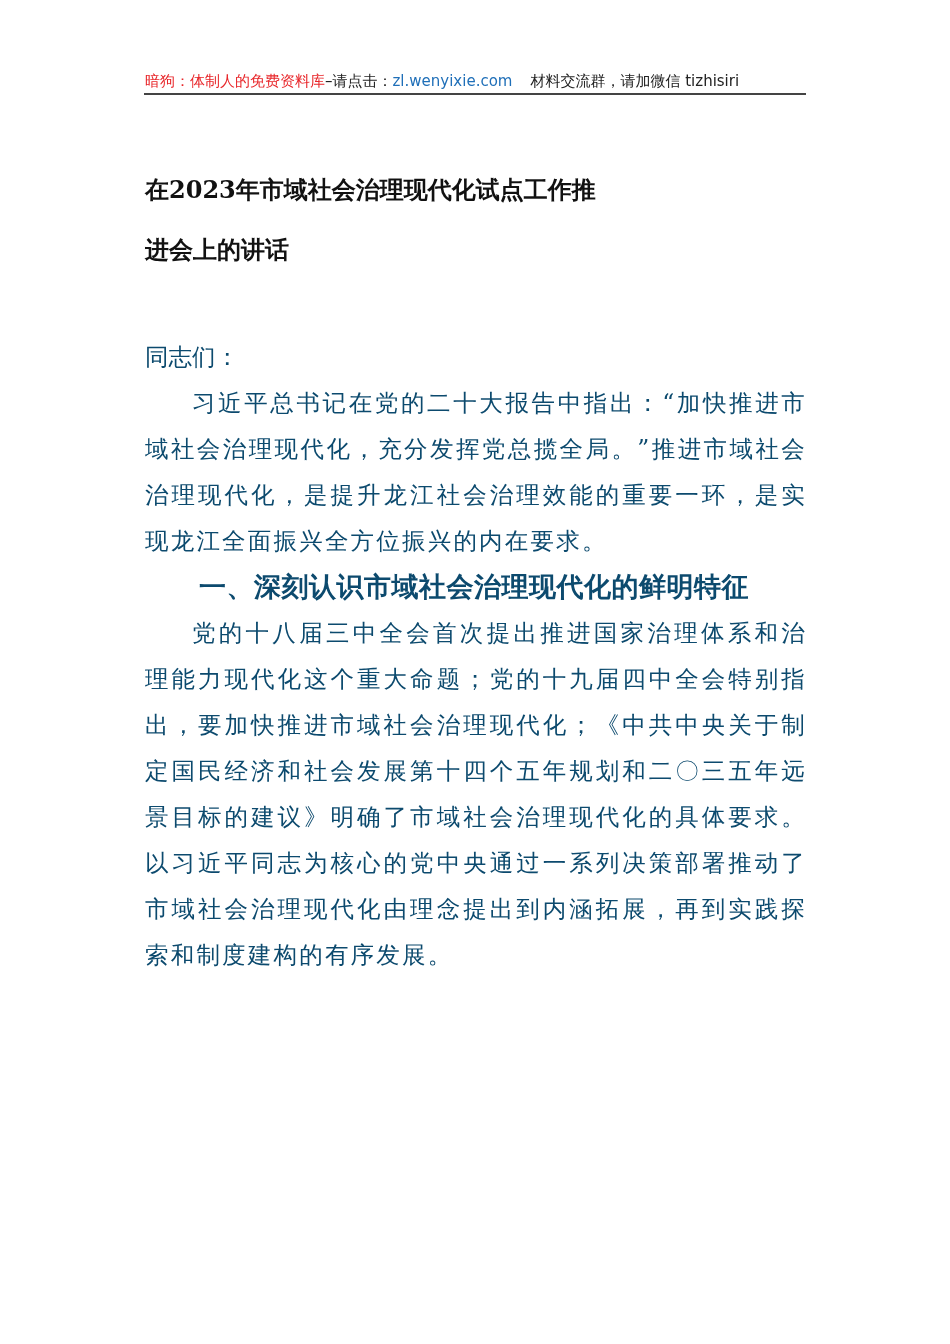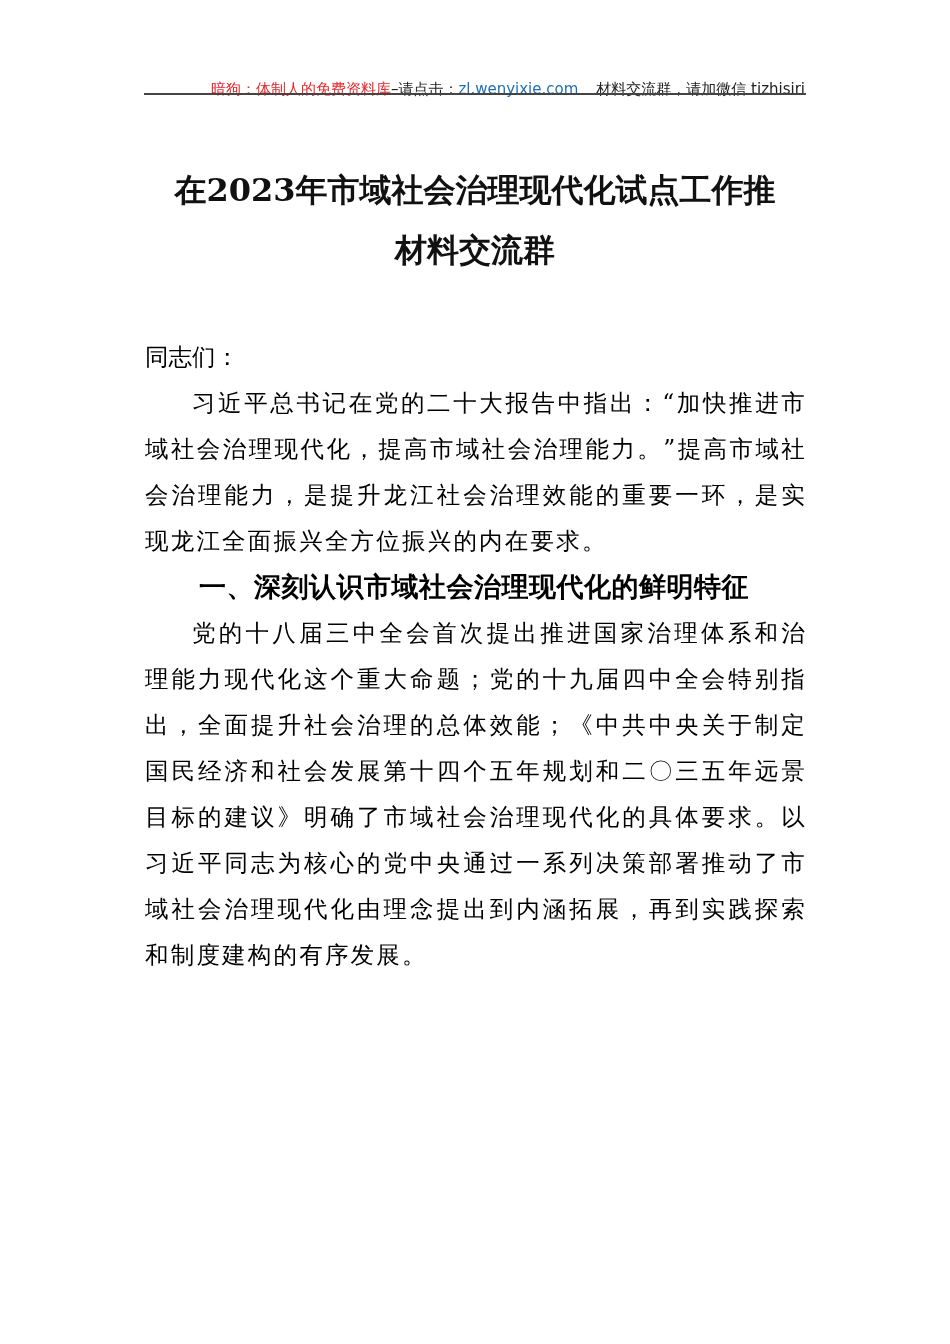--- a/index.html
+++ b/index.html
@@ -1,36 +1,36 @@
 <!DOCTYPE html>
 <html><head>
 <meta charset="utf-8">
 <style>
   html, body { margin:0; padding:0; background:#ffffff; }
   body { width:950px; height:1344px; position:relative; overflow:hidden; }
   .header {
-    position:absolute; left:145px; top:78px; width:660px; height:24px;
+    position:absolute; left:145px; top:70px; width:660px; height:24px;
     font-family:"DejaVu Sans", sans-serif; font-size:15px; line-height:22px;
-    white-space:nowrap; text-align:right;
+    white-space:nowrap; text-align:left;
   }
   .header .red { color:#e8262a; }
   .header .dark { color:#222222; }
   .header .link { color:#1f6fb8; }
   .header .gap { display:inline-block; width:18px; }
   .header-rule {
     position:absolute; left:144px; top:93px; width:662px; height:2px; background:#444444;
   }
   .title {
     position:absolute; left:145px; top:160px; width:660px;
-    font-family:"DejaVu Serif", serif; font-weight:bold; font-size:32px;
-    line-height:60px; text-align:center; color:#111111;
+    font-family:"DejaVu Serif", serif; font-weight:bold; font-size:24px;
+    line-height:60px; color:#111111;
   }
   .content {
     position:absolute; left:145px; top:334px; width:662px;
-    font-family:"DejaVu Serif", serif; font-size:23.5px; color:#000000;
+    font-family:"DejaVu Serif", serif; font-size:23.5px; color:#0c4a6e;
   }
   .p {
     margin:0; line-height:46px; text-align:justify; text-justify:inter-character;
     letter-spacing:2.2px;
   }
   .indent { text-indent:2em; }
   .heading {
     margin:0; line-height:46px; font-family:"DejaVu Sans", sans-serif;
     font-weight:bold; font-size:27px; text-indent:2em; letter-spacing:0.5px;
   }
@@ -40,22 +40,22 @@
 </head>
 <body>
 
 <div class="header">
   <span class="red">暗狗：体制人的免费资料库</span><span class="dark">–请点击：</span><span class="link">zl.wenyixie.com</span><span class="gap"></span><span class="dark">材料交流群，请加微信 tizhisiri</span>
 </div>
 <div class="header-rule"></div>
 
 <div class="title">
   <div>在2023年市域社会治理现代化试点工作推</div>
-  <div>材料交流群</div>
+  <div>进会上的讲话</div>
 </div>
 
 <div class="content">
   <p class="salutation">同志们：</p>
-  <p class="p indent">习近平总书记在党的二十大报告中指出：“加快推进市域社会治理现代化，提高市域社会治理能力。”提高市域社会治理能力，是提升龙江社会治理效能的重要一环，是实现龙江全面振兴全方位振兴的内在要求。</p>
+  <p class="p indent">习近平总书记在党的二十大报告中指出：“加快推进市域社会治理现代化，充分发挥党总揽全局。”推进市域社会治理现代化，是提升龙江社会治理效能的重要一环，是实现龙江全面振兴全方位振兴的内在要求。</p>
   <p class="heading">一、深刻认识市域社会治理现代化的鲜明特征</p>
-  <p class="p indent">党的十八届三中全会首次提出推进国家治理体系和治理能力现代化这个重大命题；党的十九届四中全会特别指出，全面提升社会治理的总体效能；《中共中央关于制定国民经济和社会发展第十四个五年规划和二〇三五年远景目标的建议》明确了市域社会治理现代化的具体要求。以习近平同志为核心的党中央通过一系列决策部署推动了市域社会治理现代化由理念提出到内涵拓展，再到实践探索和制度建构的有序发展。</p>
+  <p class="p indent">党的十八届三中全会首次提出推进国家治理体系和治理能力现代化这个重大命题；党的十九届四中全会特别指出，要加快推进市域社会治理现代化；《中共中央关于制定国民经济和社会发展第十四个五年规划和二〇三五年远景目标的建议》明确了市域社会治理现代化的具体要求。以习近平同志为核心的党中央通过一系列决策部署推动了市域社会治理现代化由理念提出到内涵拓展，再到实践探索和制度建构的有序发展。</p>
   <div class="spacer"></div>
 </div>
 
 </body></html>

